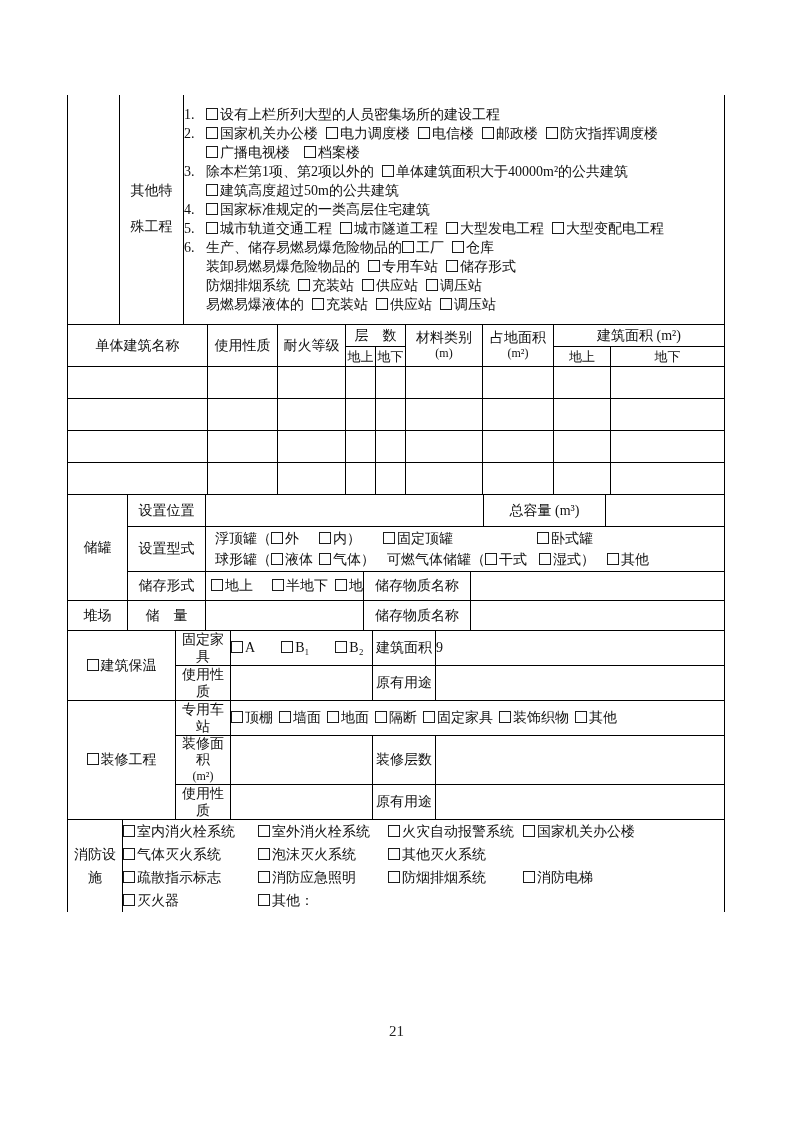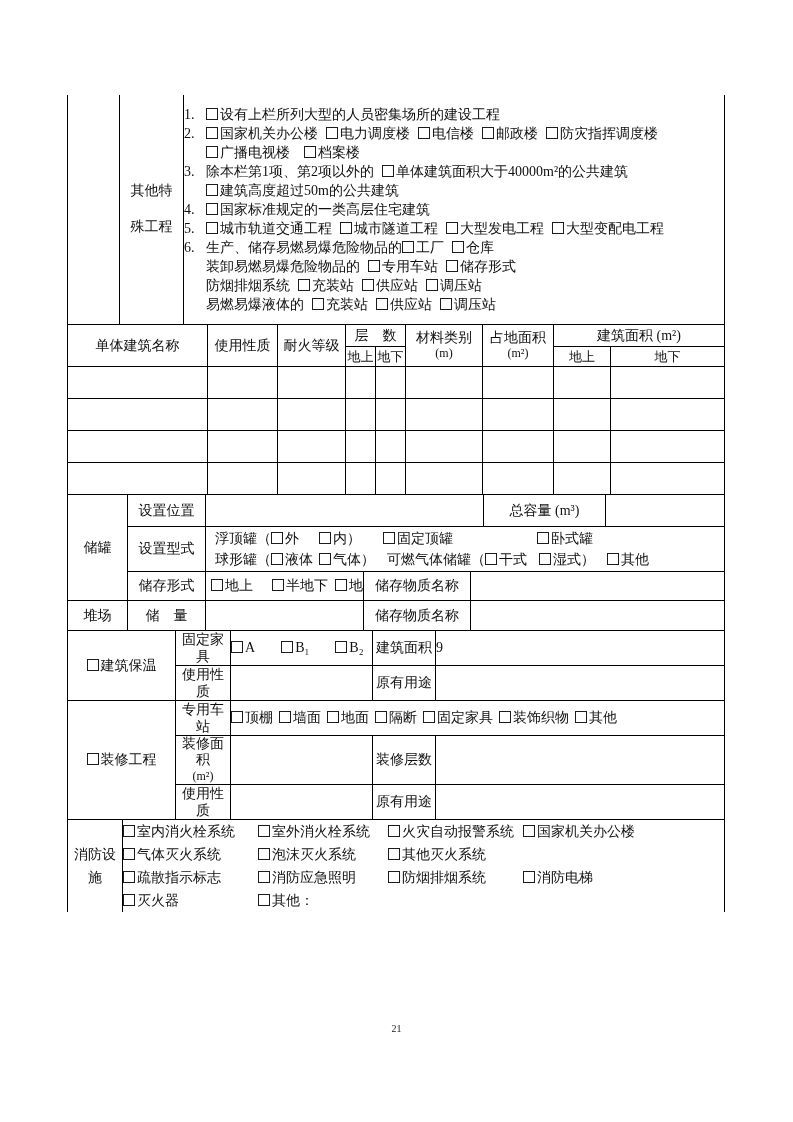--- a/index.html
+++ b/index.html
@@ -28,21 +28,21 @@
   .h1 td,.h2 td{font-size:14px}
   .h2 td{font-size:13px}
   .unit2{font-size:12px;line-height:15px}
   
   .tokline{padding-left:9px;white-space:nowrap;line-height:21px}
   .val-cell{padding-left:8px;text-align:left}
   
   .fire-cell-label div{line-height:23px}
   .fire-content{vertical-align:top;padding:6px 0 0 17px}
   .fire-row{display:grid;grid-template-columns:135px 130px 135px 1fr;line-height:23px}
-  .page-num{position:absolute;left:0;right:0;top:1023px;text-align:center;font-size:10px;color:#222}
+  .page-num{position:absolute;left:0;right:0;top:1023px;text-align:center;font-size:15px;color:#222}
 </style>
 </head>
 <body>
 
 <div class="sheet">
   <div class="doc">
 
     <table class="tbl s1">
       <colgroup>
           <col style="width:52px">

